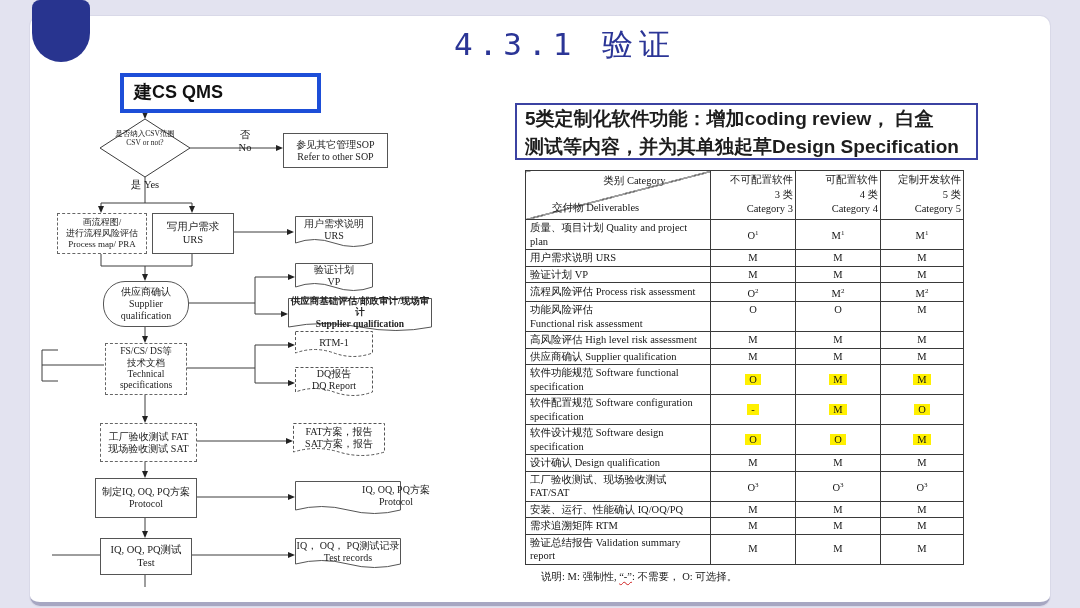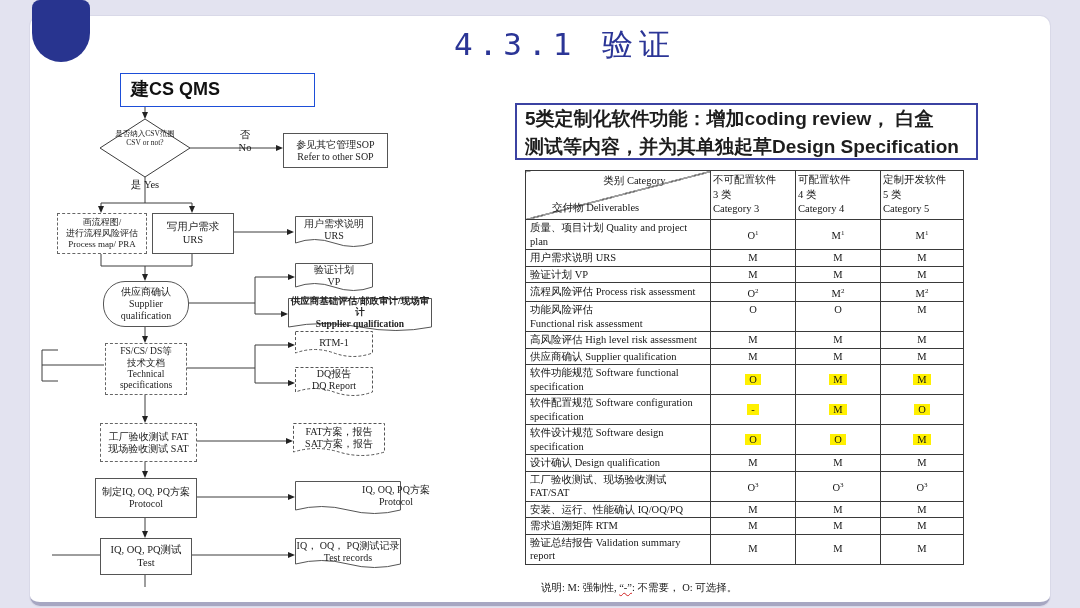--- a/index.html
+++ b/index.html
@@ -28,21 +28,21 @@
   .fc-svg polygon.shape{fill:none;stroke:#3c3c3c;}
   .fc-svg polygon.arr{fill:#222;stroke:none;}
   .node{
     position:absolute;display:flex;align-items:center;justify-content:center;
     text-align:center;white-space:pre-line;color:#222;background:#fff;z-index:2;
     line-height:1.2;
   }
   .box{border:1px solid #555;}
   .dash{border:1px dashed #666;}
   .start{
-    border:1px solid #1d4ed8;background:#fff;justify-content:flex-start;
+    border:4px solid #1d4ed8;background:#fff;justify-content:flex-start;
     padding-left:10px;font-family:"Liberation Sans",sans-serif;
     font-size:18px;font-weight:bold;color:#111;
   }
   .doc{border:none;background:transparent;}
   .doc svg{position:absolute;left:0;top:0;}
   .doc .txt{position:relative;z-index:1;padding-bottom:6px;}
   .fl-label{
     position:absolute;white-space:pre-line;color:#222;text-align:center;
     font-size:10.5px;line-height:1.25;z-index:2;
   }
@@ -53,32 +53,32 @@
     font-family:"Liberation Sans",sans-serif;font-weight:bold;font-size:19px;
     color:#1d1d1d;line-height:28px;padding:0 8px;white-space:pre-line;box-sizing:border-box;
   }
   
   .tbl-wrap{position:absolute;left:495px;top:154px;z-index:2;}
   table.dlv{border-collapse:collapse;table-layout:fixed;background:#fff;}
   table.dlv th,table.dlv td{
     border:1px solid #3a3a3a;font-weight:normal;
     font-family:"Liberation Serif",serif;color:#161616;
   }
-  table.dlv th{font-size:10.5px;line-height:1.4;white-space:pre-line;text-align:left;vertical-align:middle;height:46px;padding:1px 2px;}
+  table.dlv th{font-size:10.5px;line-height:1.4;white-space:pre-line;text-align:right;vertical-align:middle;height:46px;padding:1px 2px;}
   th.corner{position:relative;padding:0;
     background:linear-gradient(to bottom right, transparent 49.4%, #3a3a3a 49.4%, #3a3a3a 50.6%, transparent 50.6%);
   }
   th.corner .ct{position:absolute;top:3px;left:42%;white-space:nowrap;}
   th.corner .cb{position:absolute;bottom:3px;left:26px;white-space:nowrap;}
   td.lbl{font-size:10.5px;padding:1px 4px;line-height:13.5px;white-space:pre-line;}
   td.val{font-size:10.5px;text-align:center;padding:1px 2px;line-height:13.5px;}
   td.val.top{vertical-align:top;}
   td.val sup{font-size:7px;}
   .hl{background:#fff000;padding:0 4px;}
-  .note{font-size:10.5px;margin-top:16px;padding-left:16px;color:#161616;font-family:"Liberation Serif",serif;}
+  .note{font-size:10.5px;margin-top:5px;padding-left:16px;color:#161616;font-family:"Liberation Serif",serif;}
   .note .sq{text-decoration:underline wavy #d02020 1px;}
 </style>
 </head>
 <body>
 
 <div class="slide">
 
   <div class="title">4.3.1 验证</div>
 
   <svg class="fc-svg" width="1020" height="586" viewBox="0 0 1020 586">

